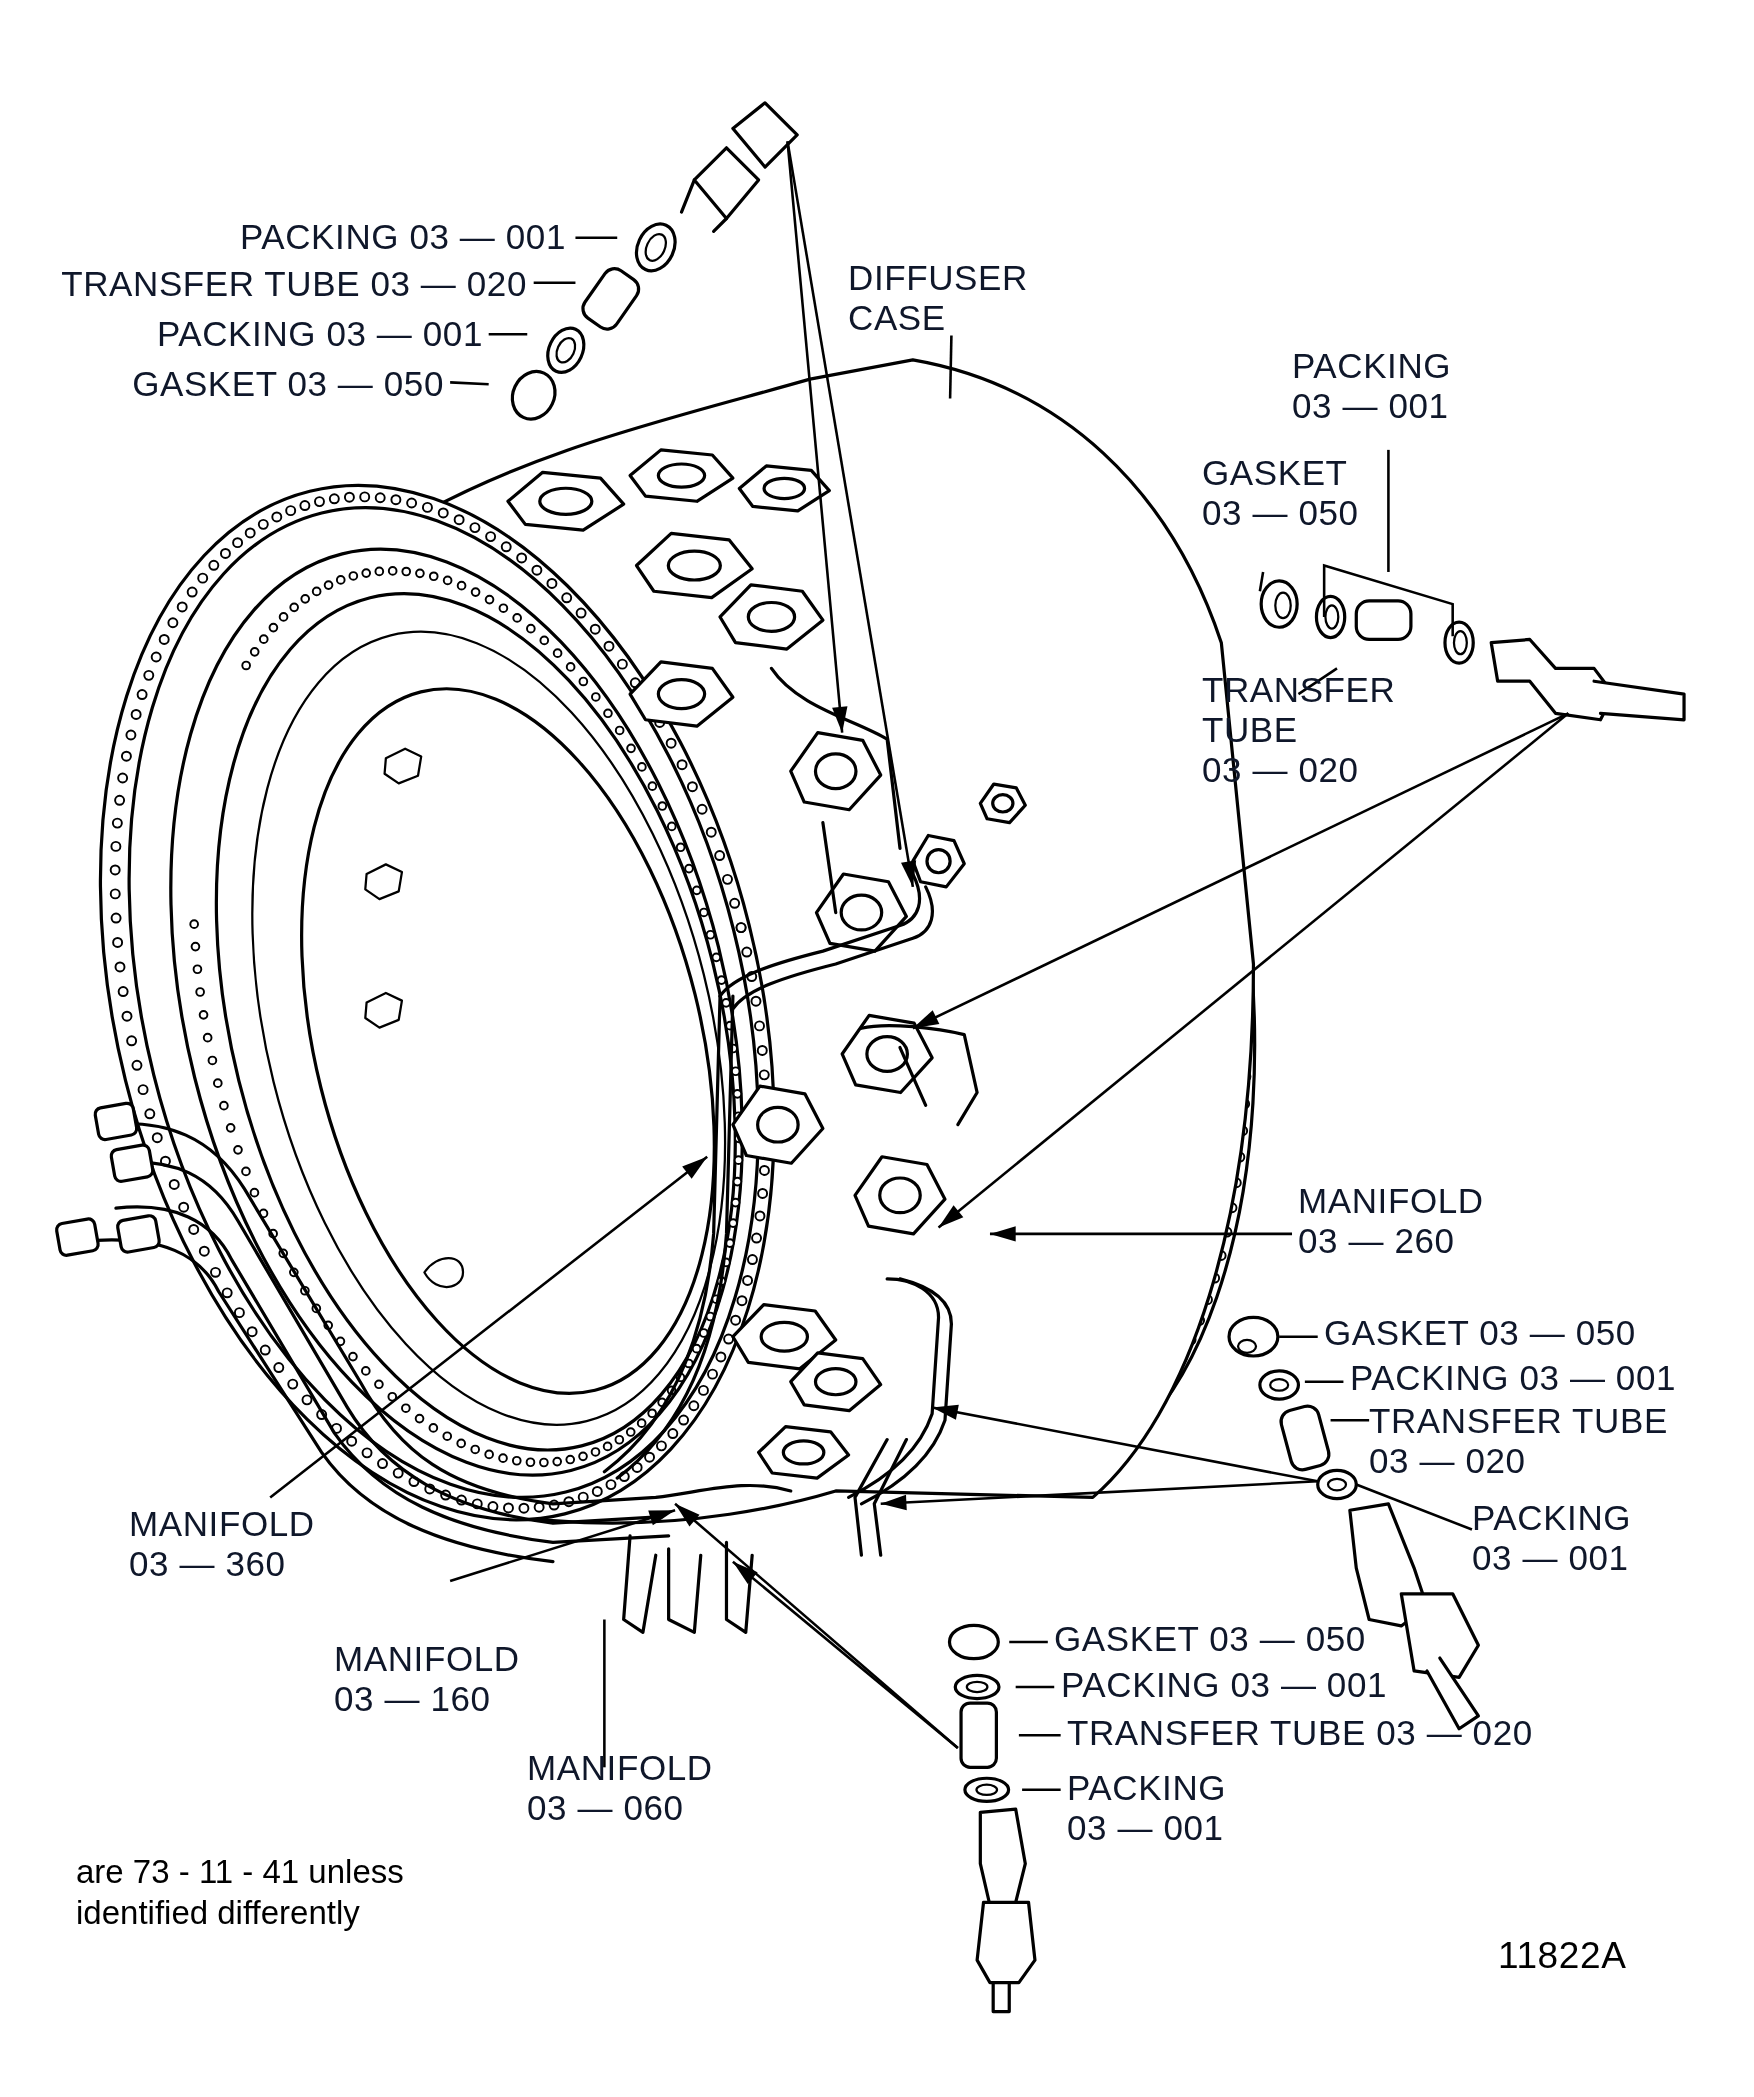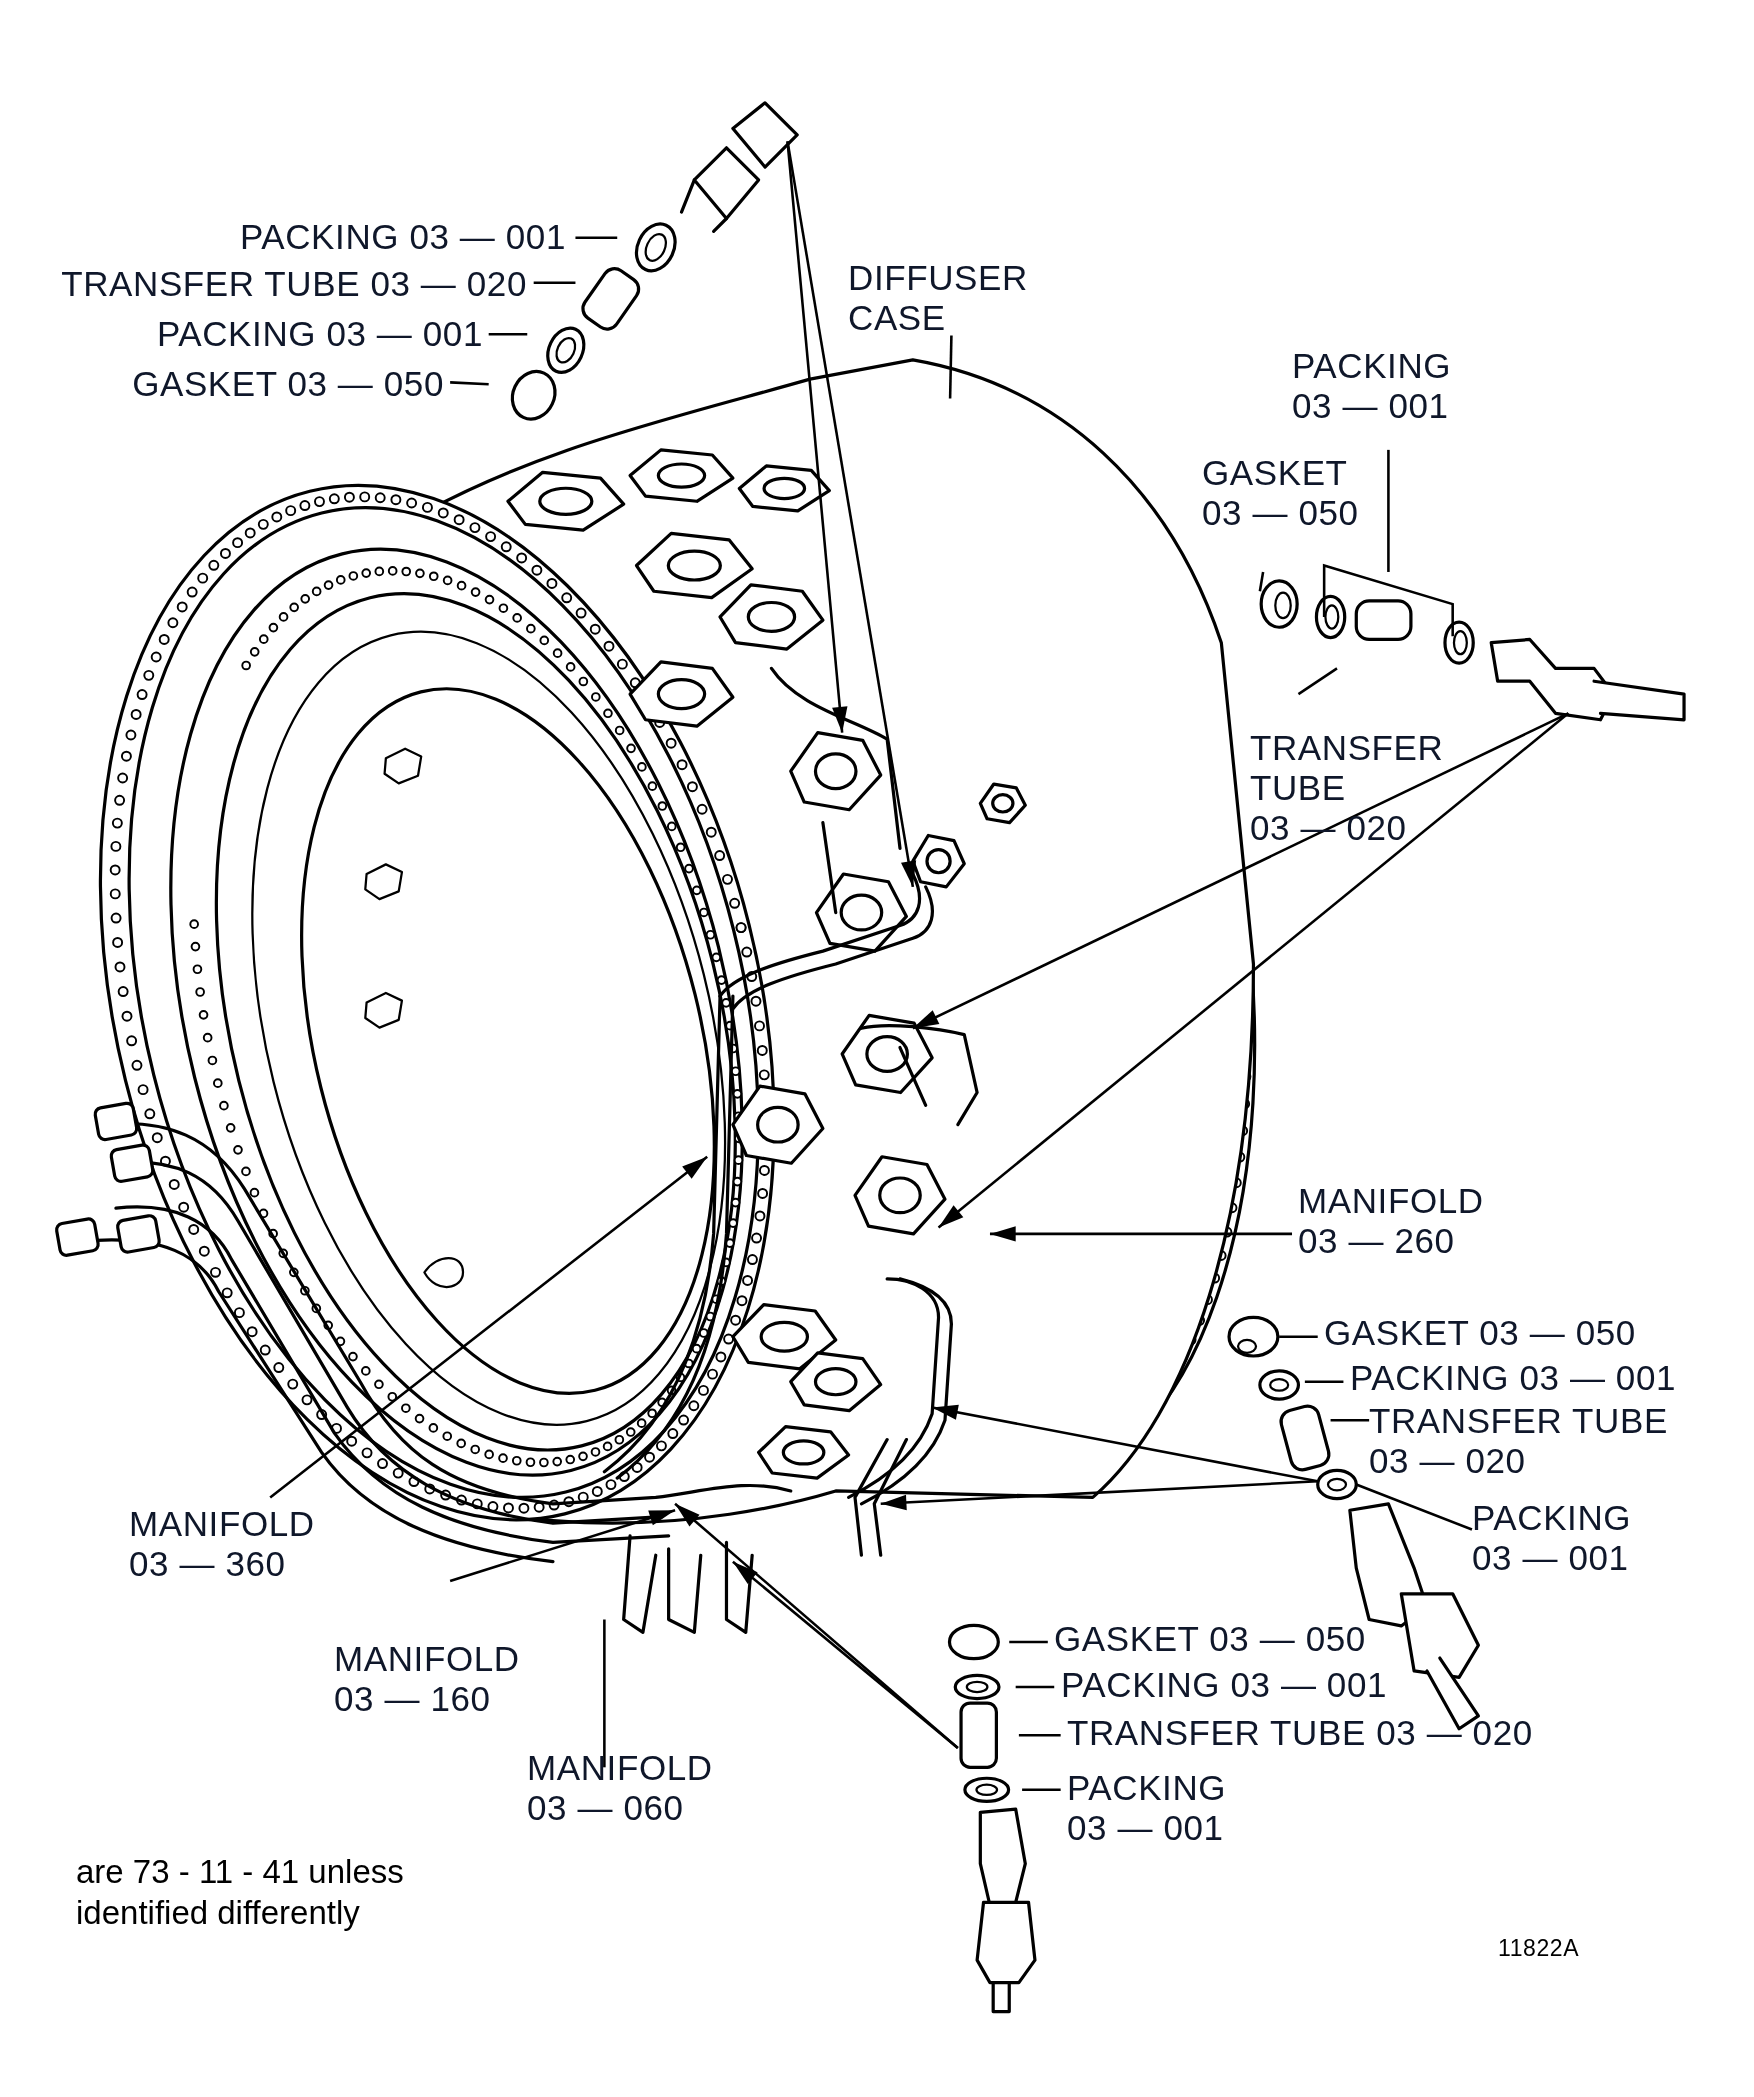--- a/index.html
+++ b/index.html
@@ -4,21 +4,21 @@
 <style>
   html, body { margin: 0; padding: 0; background: #ffffff; }
   body { width: 1755px; height: 2097px; position: relative; overflow: hidden;
          font-family: "Liberation Sans", "DejaVu Sans", sans-serif; color: #000; }
   #art { position: absolute; left: 0; top: 0; width: 1755px; height: 2097px; }
   .lbl { position: absolute; font-size: 35px; line-height: 40px; letter-spacing: 0.6px;
          white-space: nowrap; color: #0f172a; }
   .lbl.c { text-align: left; }
   .lbl.r { text-align: right; }
   .note { position: absolute; font-size: 33px; line-height: 41px; white-space: nowrap; }
-  .fig { position: absolute; font-size: 23px; letter-spacing: 0.6px; }
+  .fig { position: absolute; font-size: 37px; letter-spacing: 0.6px; }
   svg .ln { stroke: #000; fill: none; stroke-width: 5; stroke-linecap: round; stroke-linejoin: round; }
   svg .thin { stroke: #000; fill: none; stroke-width: 3.5; stroke-linecap: round; stroke-linejoin: round; }
   svg .lead { stroke: #000; fill: none; stroke-width: 4; }
   svg .wf { fill: #fff; }
   svg .hole { fill: #fff; stroke: #000; stroke-width: 3; }
 </style>
 </head>
 <body>
 
 <svg id="art" viewBox="0 0 2730 3263" xmlns="http://www.w3.org/2000/svg">
@@ -591,21 +591,21 @@
 </div>
 
 <div class="lbl c" style="left:1292px; top:346px; width:193px;">
   <div>PACKING</div>
   <div>03 — 001</div>
 </div>
 <div class="lbl c" style="left:1202px; top:453px; width:154px;">
   <div>GASKET</div>
   <div>03 — 050</div>
 </div>
-<div class="lbl c" style="left:1202px; top:728px; width:206px;margin-left:48px;">
+<div class="lbl c" style="left:1202px; top:670px; width:206px;">
   <div>TRANSFER</div>
   <div>TUBE</div>
   <div>03 — 020</div>
 </div>
 
 <div class="lbl c" style="left:1298px; top:1181px; width:244px;">
   <div>MANIFOLD</div>
   <div>03 — 260</div>
 </div>
 

